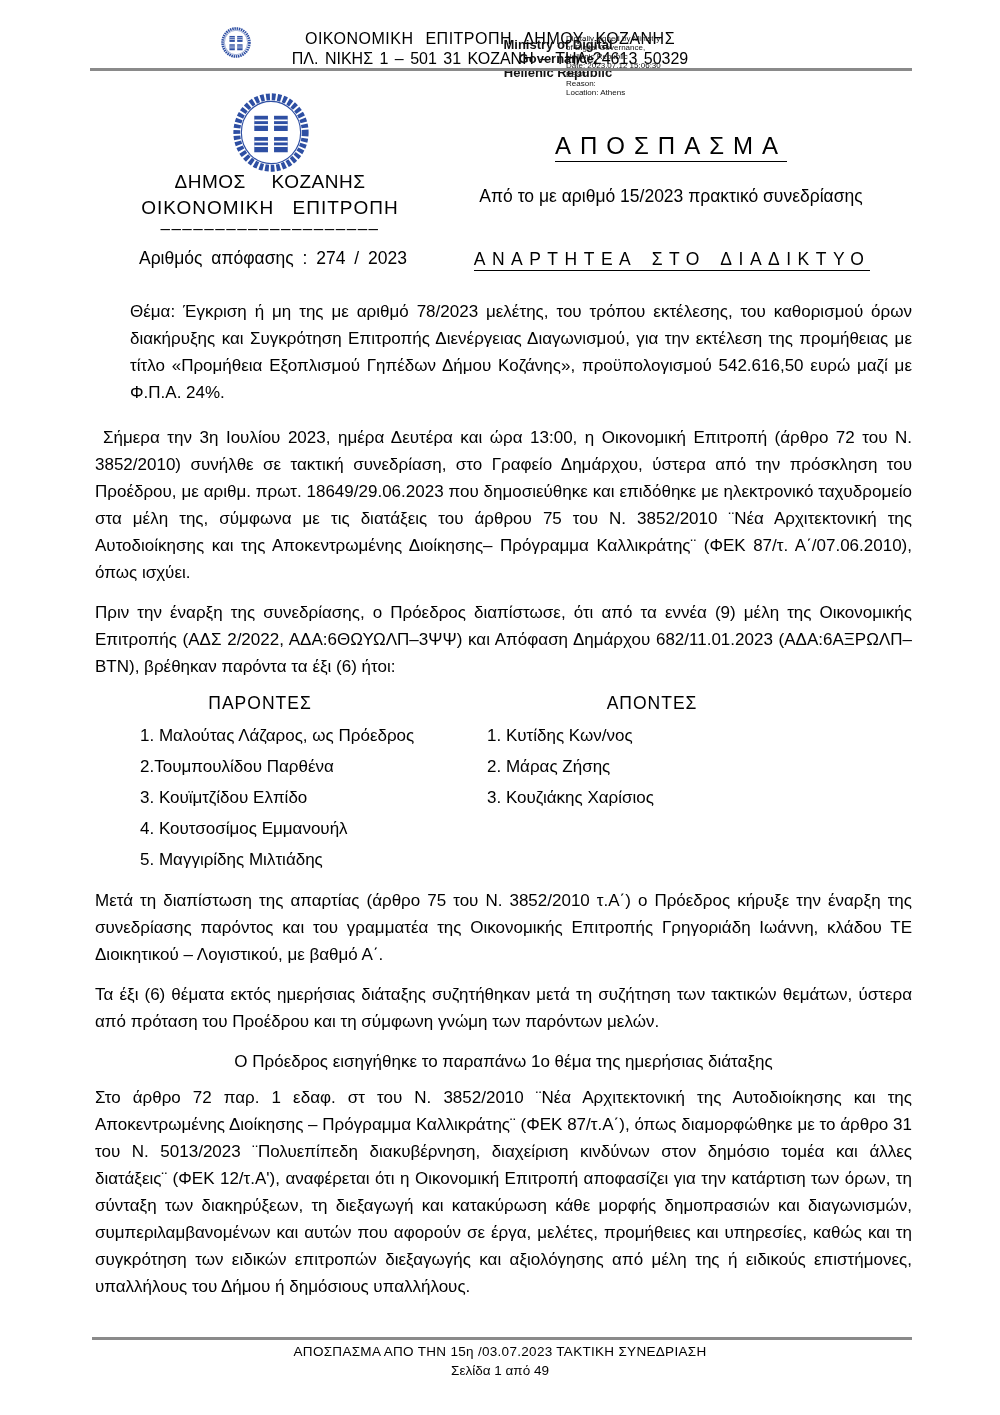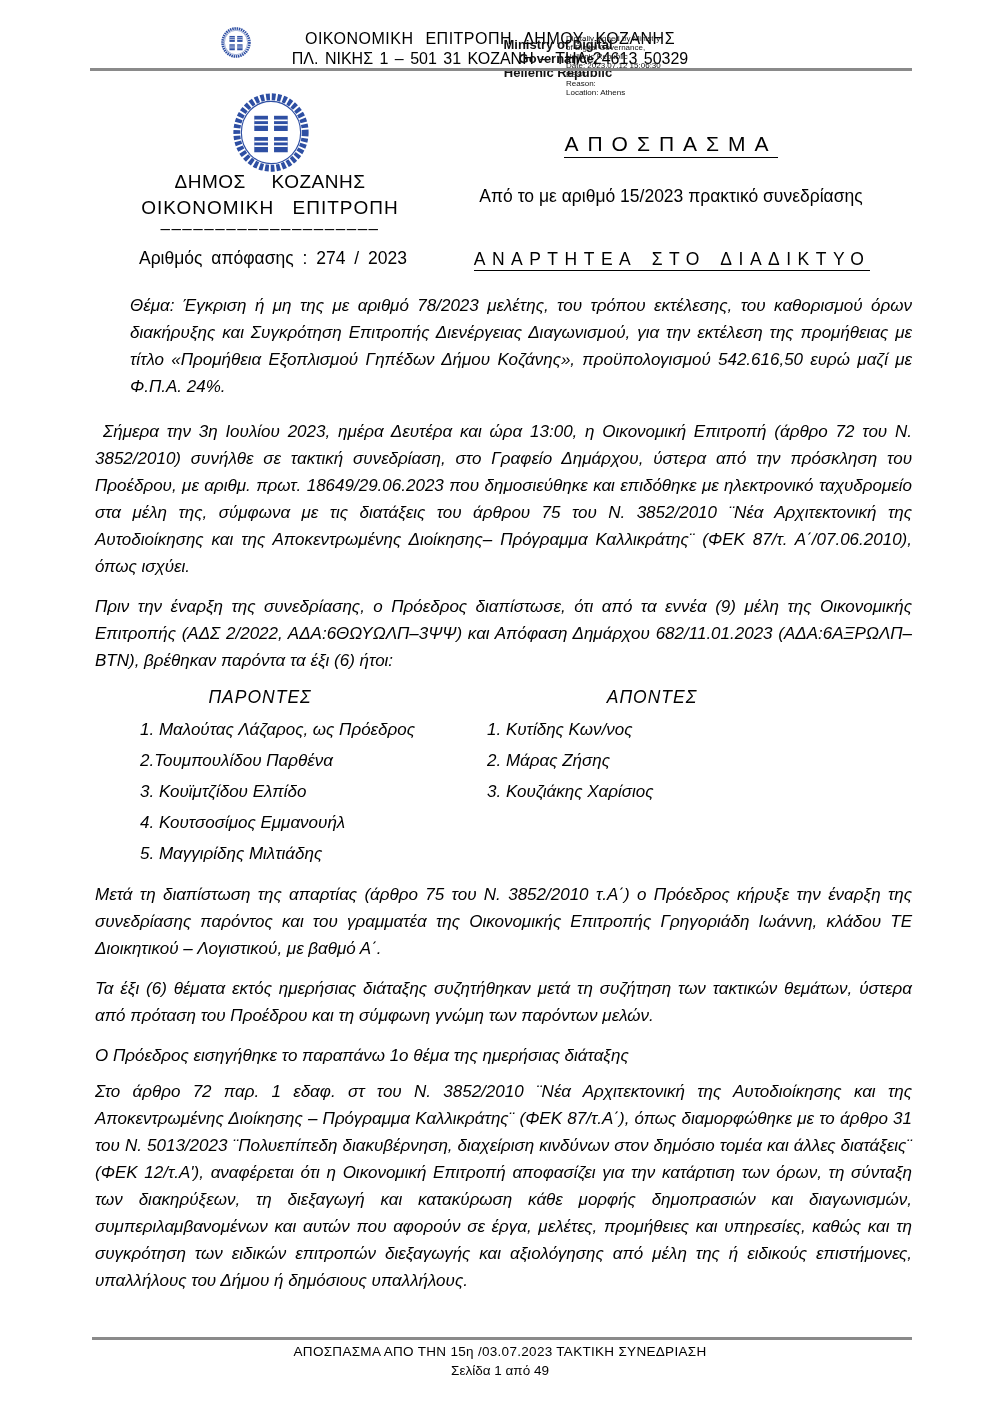--- a/index.html
+++ b/index.html
@@ -32,35 +32,35 @@
   .muni-name { position:absolute; left:110px; top:171px; width:320px; text-align:center;
                font-size:19px; word-spacing:20px; letter-spacing:0.5px; white-space:nowrap; }
   .committee-name { position:absolute; left:110px; top:197px; width:320px; text-align:center;
                font-size:19px; word-spacing:12px; letter-spacing:1px; white-space:nowrap; }
   .dash-divider { position:absolute; left:110px; top:219px; width:320px; text-align:center;
                font-size:17px; letter-spacing:1.5px; white-space:nowrap; }
   .decision-number { position:absolute; left:108px; top:248px; width:330px; text-align:center;
                font-size:17.5px; word-spacing:4px; white-space:nowrap; }
 
   .doc-title { position:absolute; left:440px; top:132px; width:462px; text-align:center;
-               font-size:21px; }
+               font-size:24px; }
   .doc-title span { letter-spacing:9px; border-bottom:1.5px solid #000; padding-bottom:2px; }
   .doc-subtitle { position:absolute; left:440px; top:186px; width:462px; text-align:center;
                font-size:17.5px; }
   .internet-notice { position:absolute; left:438px; top:249px; width:468px; text-align:center;
                font-size:17.5px; }
   .internet-notice span { letter-spacing:6.5px; word-spacing:4px; border-bottom:1.5px solid #000;
                padding-bottom:1px; white-space:nowrap; }
 
   
-  .body-flow { position:absolute; left:95px; top:292px; width:817px;font-style:italic; }
+  .body-flow { position:absolute; left:95px; top:298px; width:817px; }
   .para { font-size:17px; line-height:27px; text-align:justify; margin-bottom:13px; }
   .theme-para { margin-left:35px; margin-bottom:18px; }
   .p-first { text-indent:8px; }
-  .single-line { text-align:left; margin-top:6px; margin-bottom:9px; }
+  .single-line { text-align:center; margin-top:6px; margin-bottom:9px; }
 
   .attendance { display:flex; margin:8px 0 12px 0; }
   .col-left { width:392px; }
   .col-right { flex:1; }
   .col-header { font-size:17.5px; letter-spacing:1px; margin-bottom:6px; }
   .col-left .col-header { width:330px; text-align:center; }
   .col-right .col-header { width:330px; text-align:center; }
   .roster { list-style:none; }
   .roster li { font-size:17px; line-height:31px; white-space:nowrap; }
   .col-left .roster { padding-left:45px; }

